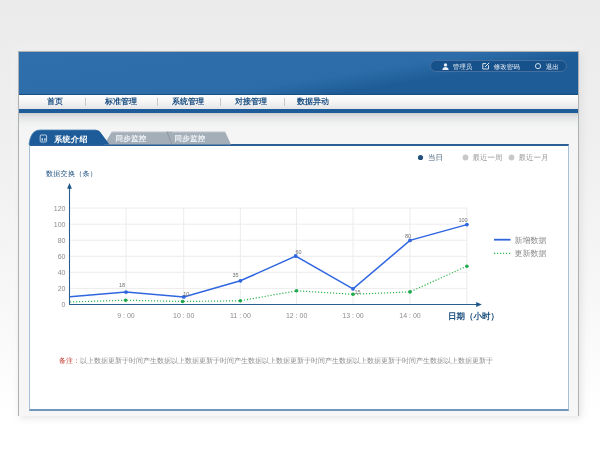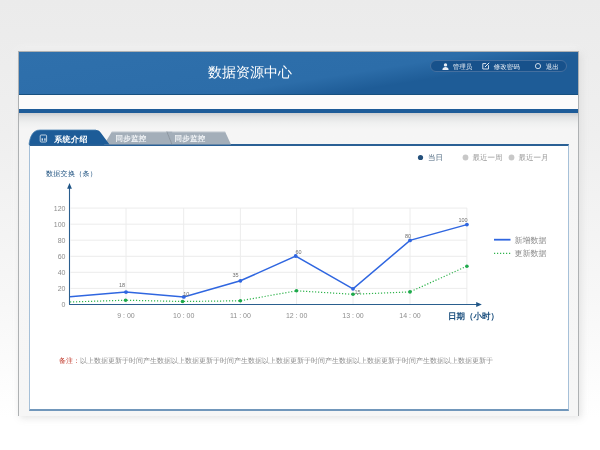--- a/index.html
+++ b/index.html
@@ -43,21 +43,20 @@
   .cbox{
     position:absolute;left:10px;top:92px;width:540px;height:267px;box-sizing:border-box;
     background:#fff;border:1px solid #a6c0d8;border-top:2px solid #2a6095;border-bottom:2px solid #7197bb;
   }
   svg text{font-family:"Liberation Sans",sans-serif;}
 </style>
 </head>
 <body>
 <div class="win">
   <div class="hdr">
-    <div class="title">数据资源中心</div>
     <div class="pill">
       <div class="pitem" style="left:11px;">
         <svg width="7" height="7" viewBox="0 0 7 7">
             <circle cx="3.5" cy="1.9" r="1.7" fill="#e8eef5"></circle>
             <path d="M0.4 7 C0.4 4.6 2 3.9 3.5 3.9 C5 3.9 6.6 4.6 6.6 7 Z" fill="#e8eef5"></path>
           </svg>
         <span style="margin-left:2px;">管理员</span>
       </div>
       <div class="pitem" style="left:51px;">
         <svg width="8" height="8" viewBox="0 0 8 8">
@@ -67,20 +66,31 @@
         <span style="margin-left:2px;">修改密码</span>
       </div>
       <div class="pitem" style="left:103px;">
         <svg width="8" height="8" viewBox="0 0 8 8">
             <circle cx="4" cy="4.1" r="2.6" fill="none" stroke="#dfe8f1" stroke-width="0.9"></circle>
           </svg>
         <span style="margin-left:2px;">退出</span>
       </div>
     </div>
   </div>
+  <div class="nav">
+    <div class="nitem" style="left:36px;">首页</div>
+    <div class="nitem" style="left:102px;">标准管理</div>
+    <div class="nitem" style="left:169px;">系统管理</div>
+    <div class="nitem" style="left:232px;">对接管理</div>
+    <div class="nitem" style="left:294px;">数据异动</div>
+    <div class="nsep" style="left:66px;"></div>
+    <div class="nsep" style="left:138px;"></div>
+    <div class="nsep" style="left:201px;"></div>
+    <div class="nsep" style="left:265px;"></div>
+  </div>
   <div class="strip"></div>
   <div class="wbody"></div>
   <div class="cbox"></div>
 
   <svg style="position:absolute;left:9px;top:76px;" width="226" height="18" viewBox="0 0 226 18">
 
     <polygon points="84,3.5 138.8,3.5 144,16.5 76,16.5" fill="#a3aeb9"></polygon>
 
     <polygon points="138.9,3.5 197,3.5 203,16.5 144.1,16.5" fill="#a3aeb9"></polygon>
     <line x1="138.8" y1="3.5" x2="144" y2="16.5" stroke="#8a949e" stroke-width="1"></line>

